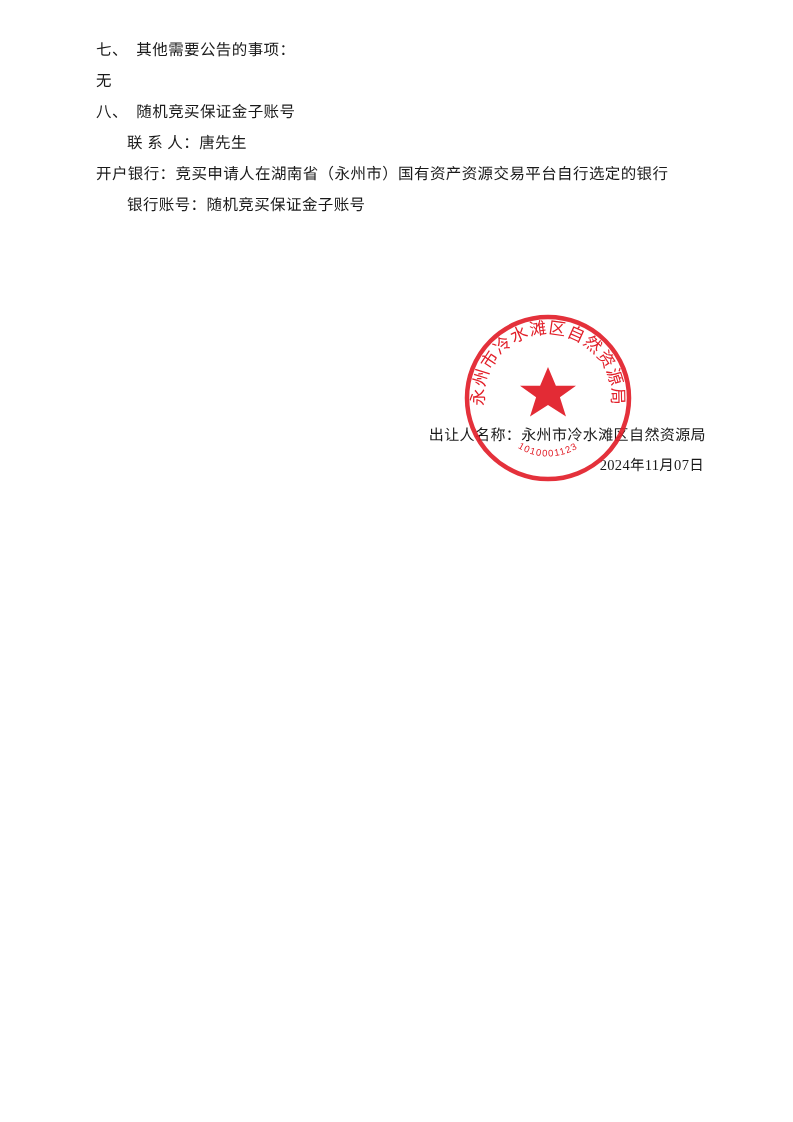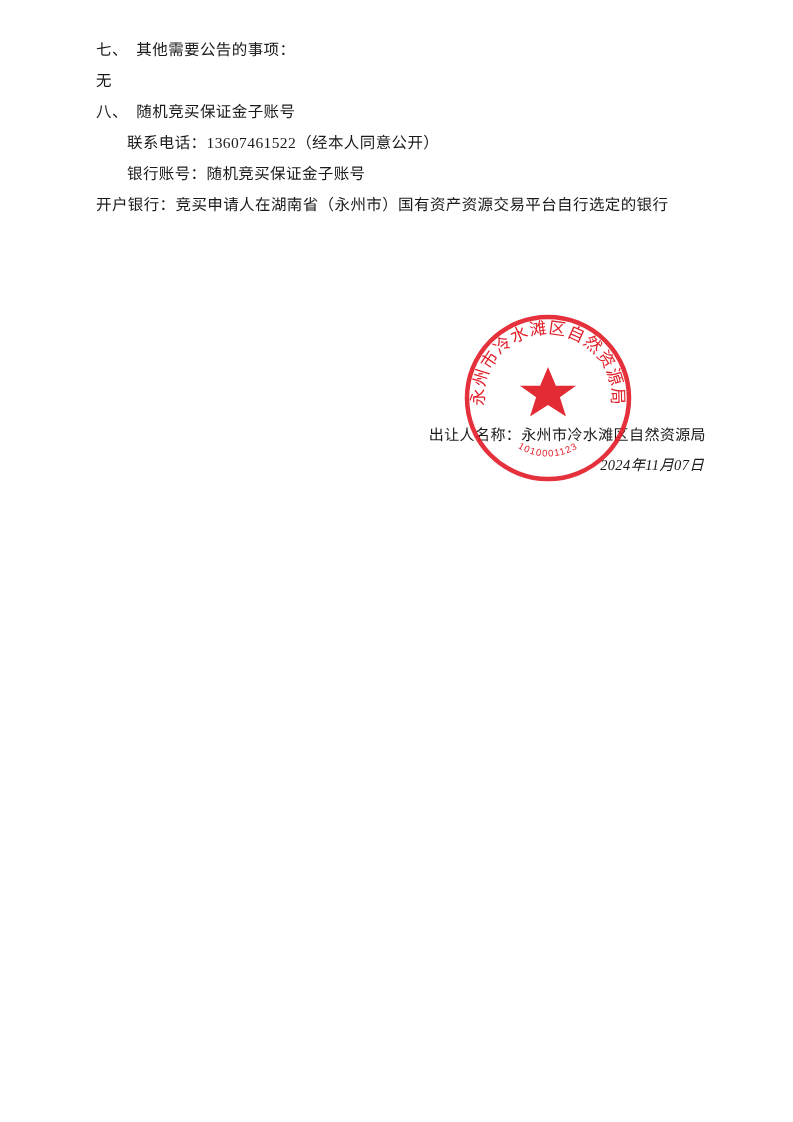--- a/index.html
+++ b/index.html
@@ -63,21 +63,20 @@
   .sign-line {
     font-size: 15px;
     line-height: 30px;
     letter-spacing: 0.4px;
   }
   .sign-date {
     font-size: 14.5px;
     line-height: 30px;
     letter-spacing: 0.3px;
     padding-right: 2px;
-    font-style: italic;
   }
 
   
   .seal {
     position: absolute;
     left: 462px;
     top: 312px;
     width: 172px;
     height: 172px;
     pointer-events: none;
@@ -100,23 +99,23 @@
 </style>
 </head>
 <body>
 
 <div class="page">
 
   <div class="content">
     <p class="para section-head">七、  其他需要公告的事项：</p>
     <p class="para">无</p>
     <p class="para section-head">八、  随机竞买保证金子账号</p>
-    <p class="para indent">联系电话：13607461522（经本人同意公开）</p>
+    <p class="para indent">联 系 人：唐先生</p>
+    <p class="para hang">开户银行：竞买申请人在湖南省（永州市）国有资产资源交易平台自行选定的银行</p>
     <p class="para indent">银行账号：随机竞买保证金子账号</p>
-    <p class="para hang">开户银行：竞买申请人在湖南省（永州市）国有资产资源交易平台自行选定的银行</p>
   </div>
 
   <div class="sign-block">
     <div class="sign-line">出让人名称：永州市冷水滩区自然资源局</div>
     <div class="sign-date">2024年11月07日</div>
   </div>
 
   <div class="seal">
     <svg width="172" height="172" viewBox="0 0 172 172" xmlns="http://www.w3.org/2000/svg" aria-hidden="true">
       <defs>

